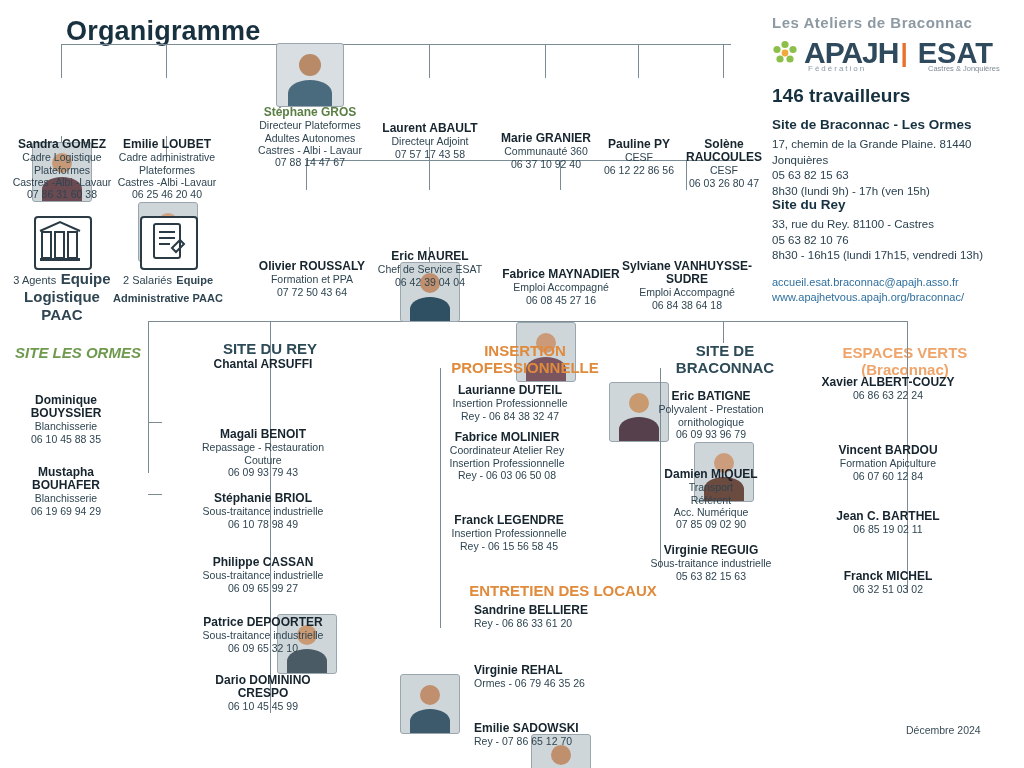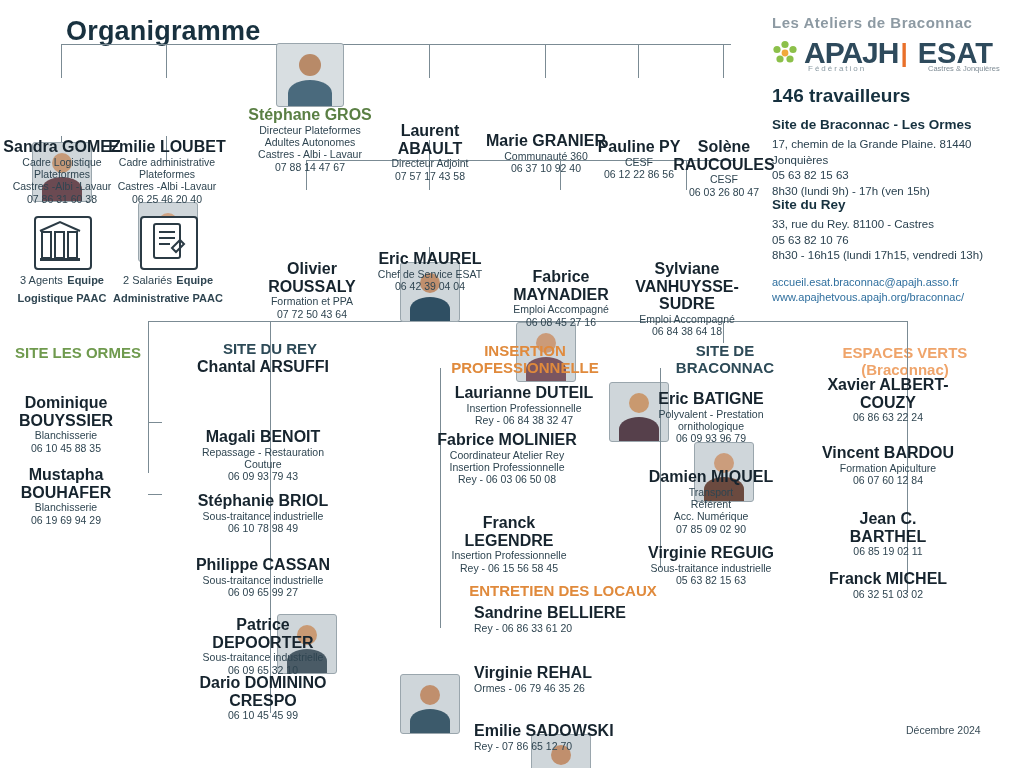--- a/index.html
+++ b/index.html
@@ -5,21 +5,21 @@
   html,body{margin:0;padding:0;}
   body{
     width:1024px;height:768px;background:#ffffff;position:relative;
     font-family:"Liberation Sans",sans-serif;color:#1c2b36;overflow:hidden;
   }
   .abs{position:absolute;}
   .title{font-size:27px;font-weight:bold;color:#18313f;letter-spacing:.2px;}
   .photo{background:#cfd6da;border:1px solid #9aa6ad;border-radius:3px;overflow:hidden;position:relative;}
   .photo .head{position:absolute;left:50%;transform:translateX(-50%);border-radius:50%;}
   .photo .body{position:absolute;left:50%;transform:translateX(-50%);border-radius:50% 50% 0 0;}
-  .nm{font-weight:bold;font-size:16px;line-height:1.1;text-align:center;color:#16242e;}
+  .nm{font-weight:bold;font-size:12px;line-height:1.1;text-align:center;color:#16242e;}
   .rl{font-size:10.5px;line-height:1.18;text-align:center;color:#2f4551;}
   .green{color:#5a7f44;}
   .sectionhead{font-weight:bold;font-size:15px;text-align:center;}
   .sh-green{color:#6f9a4e;}
   .sh-dark{color:#2d4a57;}
   .sh-orange{color:#e08a3c;}
   .sh-peach{color:#efa46a;}
   .line{position:absolute;background:#7b8b94;}
   .rightpanel{font-size:11.5px;color:#2b4250;line-height:1.35;}
   .rp-h{font-weight:bold;font-size:13.5px;color:#16313f;}
@@ -186,21 +186,21 @@
   <svg width="50" height="46" viewBox="0 0 50 46">
     <rect x="6" y="14" width="9" height="26" fill="none" stroke="#2b3b45" stroke-width="2"></rect>
     <rect x="19" y="14" width="9" height="26" fill="none" stroke="#2b3b45" stroke-width="2"></rect>
     <rect x="32" y="14" width="9" height="26" fill="none" stroke="#2b3b45" stroke-width="2"></rect>
     <path d="M4 13 L24 4 L44 13" fill="none" stroke="#2b3b45" stroke-width="2"></path>
     <rect x="4" y="40" width="40" height="3" fill="#2b3b45"></rect>
   </svg>
 </div>
 <div class="abs" style="left:4px;top:270px;width:116px;text-align:center;">
   <span class="rl" style="font-size:11px;">3 Agents</span>
-  <span class="rl" style="font-size:11px;font-weight:bold;white-space:pre-line;">Equipe
+  <span class="rl" style="font-size:15px;font-weight:bold;white-space:pre-line;">Equipe
 Logistique PAAC</span>
 </div>
 
 <div class="abs iconbox" style="left:140px;top:216px;width:54px;height:50px;">
   <svg width="50" height="46" viewBox="0 0 50 46">
     <rect x="12" y="6" width="26" height="34" rx="2" fill="none" stroke="#2b3b45" stroke-width="2"></rect>
     <line x1="17" y1="14" x2="33" y2="14" stroke="#2b3b45" stroke-width="2"></line>
     <line x1="17" y1="20" x2="33" y2="20" stroke="#2b3b45" stroke-width="2"></line>
     <line x1="17" y1="26" x2="28" y2="26" stroke="#2b3b45" stroke-width="2"></line>
     <path d="M30 30 l8 -8 l4 4 l-8 8 z" fill="none" stroke="#2b3b45" stroke-width="2"></path>
@@ -241,21 +241,21 @@
   <div class="rl">Emploi Accompagné</div>
   <div class="rl">06 08 45 27 16</div>
 </div>
 
 <div class="abs" style="left:620px;top:260px;width:134px;">
   <div class="nm">Sylviane VANHUYSSE-SUDRE</div>
   <div class="rl">Emploi Accompagné</div>
   <div class="rl">06 84 38 64 18</div>
 </div>
 
-<div class="abs sectionhead sh-green" style="left:8px;top:344px;width:140px;">SITE LES ORMES</div>
+<div class="abs sectionhead sh-green" style="left:8px;top:344px;width:140px;font-style:italic;">SITE LES ORMES</div>
 <div class="abs sectionhead sh-dark" style="left:190px;top:340px;width:160px;">SITE DU REY</div>
 <div class="abs sectionhead sh-orange" style="left:440px;top:342px;width:170px;line-height:1.15;"><span>INSERTION PROFESSIONNELLE</span></div>
 <div class="abs sectionhead sh-dark" style="left:650px;top:342px;width:150px;line-height:1.15;">SITE DE BRACONNAC</div>
 <div class="abs sectionhead sh-peach" style="left:830px;top:344px;width:150px;line-height:1.15;">
   <span>ESPACES VERTS</span><br>
   <span>(Braconnac)</span>
 </div>
 <div class="abs sectionhead sh-orange" style="left:438px;top:582px;width:250px;">ENTRETIEN DES LOCAUX</div>
 
 <div class="line" style="left:148px;top:343px;width:1px;height:130px;"></div>
@@ -305,21 +305,21 @@
   <div class="rl">06 09 65 32 10</div>
 </div>
 
 <div class="abs" style="left:190px;top:674px;width:146px;text-align:center;">
   <div class="nm">Dario DOMININO CRESPO</div>
   <div class="rl">06 10 45 45 99</div>
 </div>
 
 <div class="line" style="left:440px;top:368px;width:1px;height:260px;"></div>
 
-<div class="abs" style="left:440px;top:384px;width:140px;text-align:center;padding-left:14px;">
+<div class="abs" style="left:440px;top:384px;width:140px;text-align:center;">
   <div class="nm">Laurianne DUTEIL</div>
   <div class="rl">Insertion Professionnelle</div>
   <div class="rl">Rey - 06 84 38 32 47</div>
 </div>
 
 <div class="abs" style="left:434px;top:424px;width:146px;text-align:center;margin-top:7px;">
   <div class="nm">Fabrice MOLINIER</div>
   <div class="rl" style="white-space:pre-line;">Coordinateur Atelier Rey
 Insertion Professionnelle</div>
   <div class="rl">Rey - 06 03 06 50 08</div>

